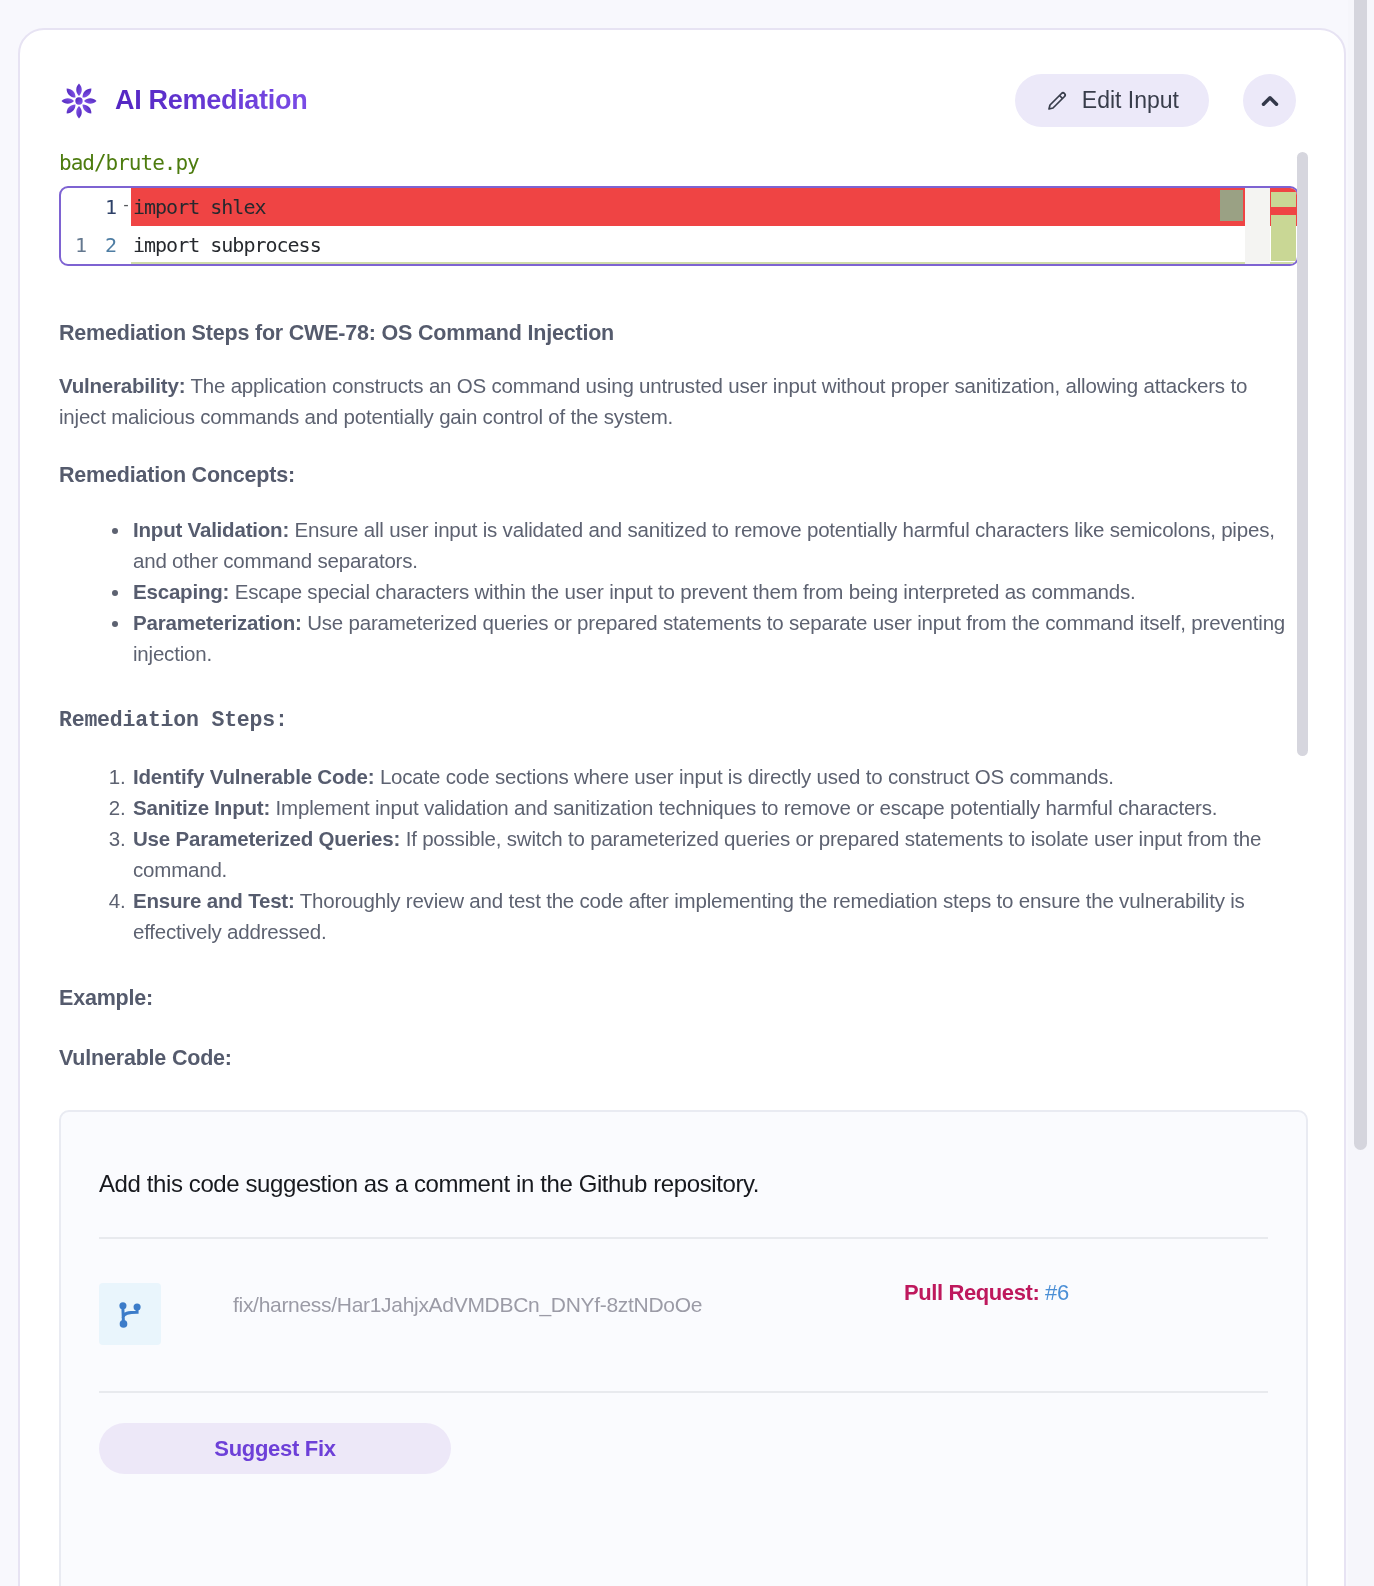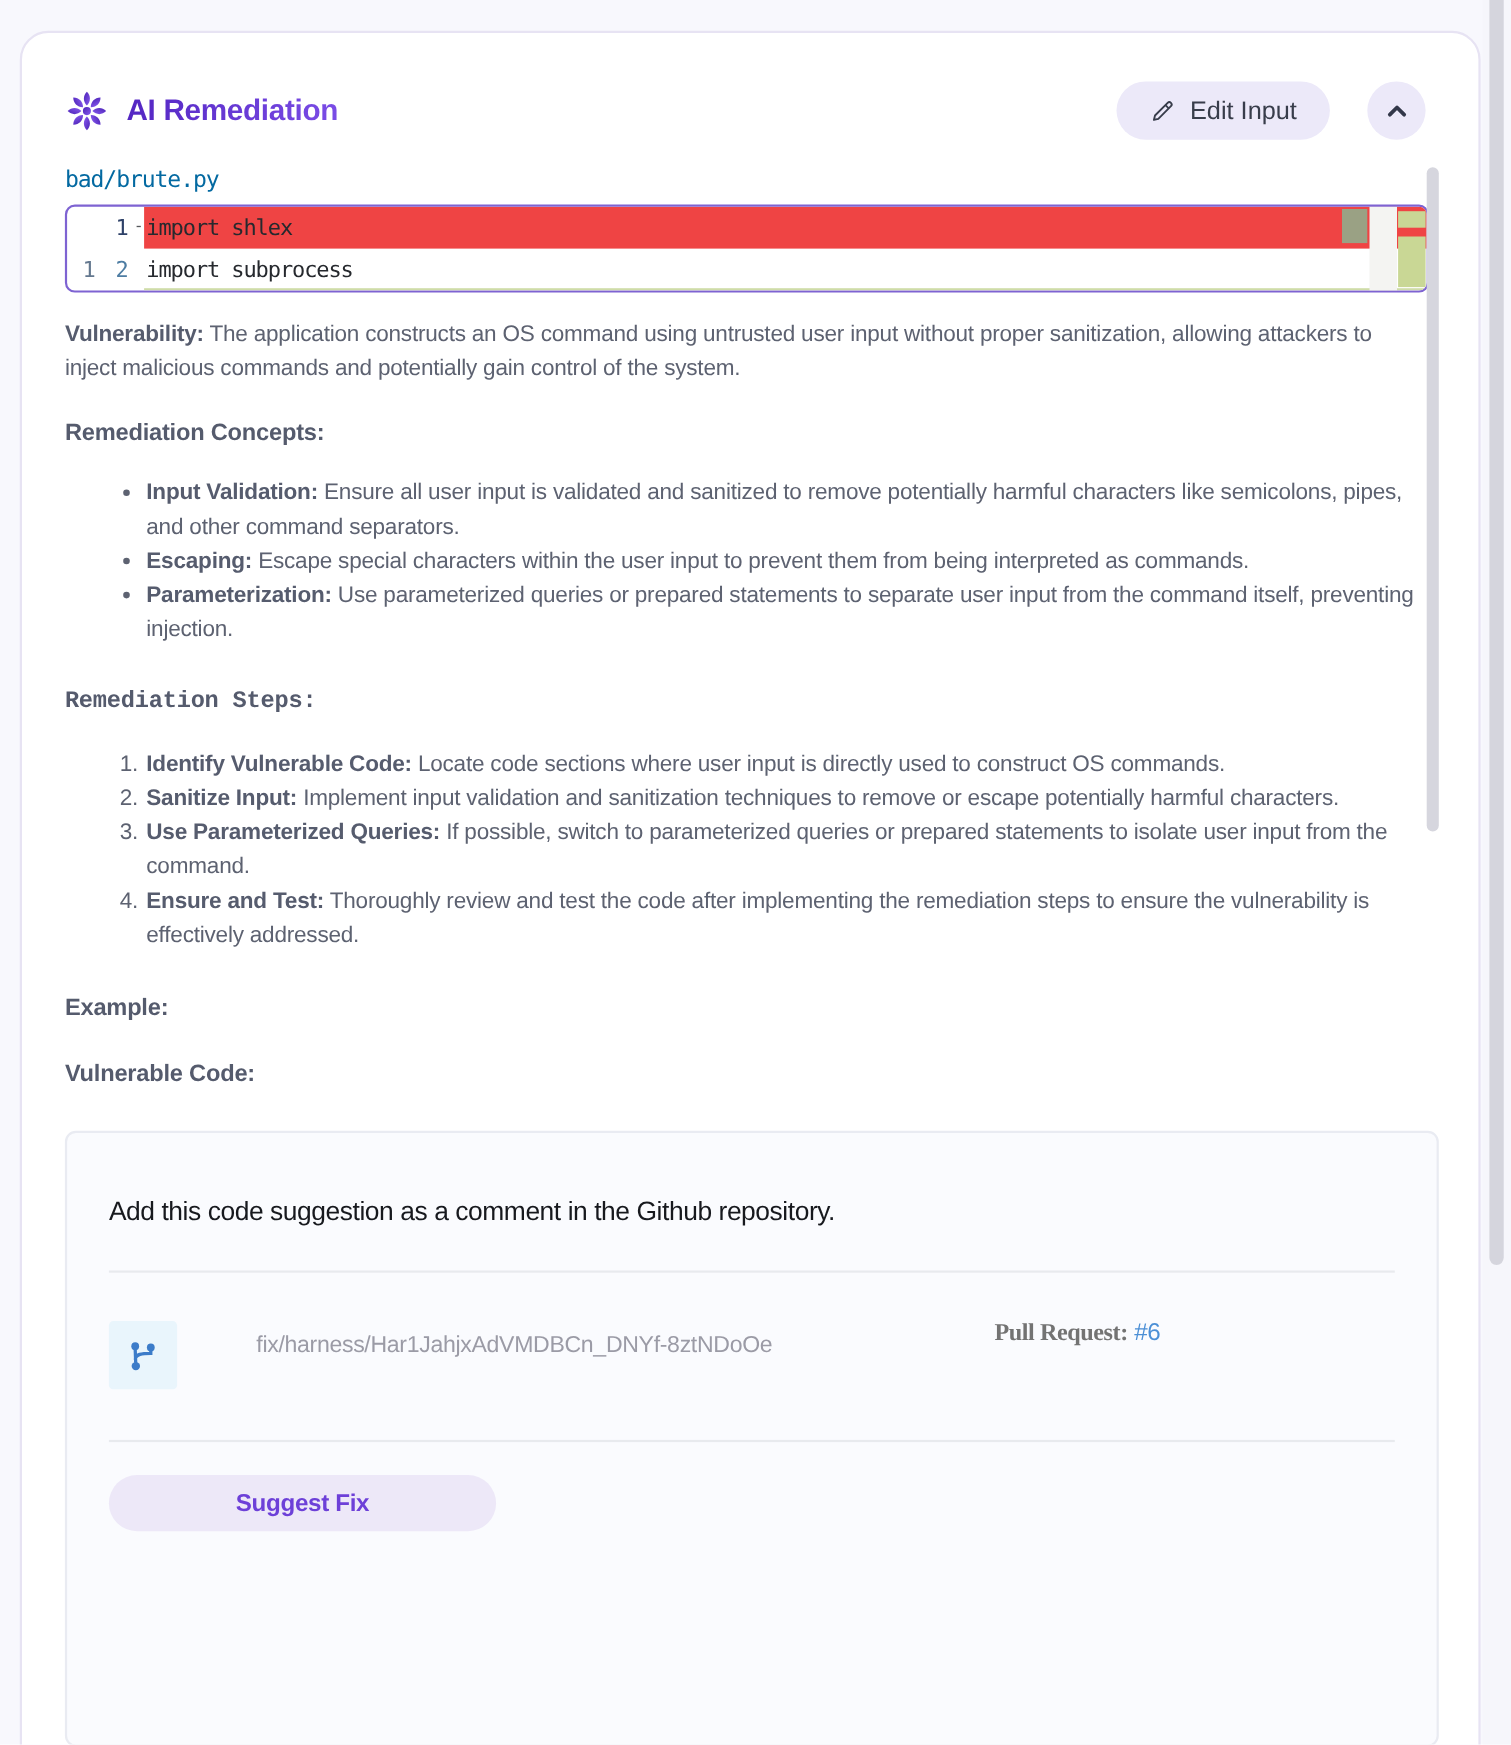--- a/index.html
+++ b/index.html
@@ -30,21 +30,21 @@
     background:#ece9f9; border:none; border-radius:28px;
     font-family:inherit; font-size:23px; color:#383d4b; cursor:pointer;
   }
   .circle-btn {
     width:53px; height:53px; border-radius:50%; background:#ece9f9; border:none;
     display:flex; align-items:center; justify-content:center; cursor:pointer;
   }
   
   .filename {
     margin-top:24px; font-family:"DejaVu Sans Mono","Liberation Mono",monospace;
-    font-size:21px; color:#0369a1; letter-spacing:-1px;
+    font-size:21px; color:#4d7c0f; letter-spacing:-1px;
   }
   .diff {
     position:relative; margin-top:11px; width:1240px; height:80px;
     border:2px solid #7e63d2; border-radius:9px; background:#fff; overflow:hidden;
     font-family:"DejaVu Sans Mono","Liberation Mono",monospace; font-size:20px;
   }
   .diff-row { display:flex; height:38px; line-height:38px; }
   .gut { width:30px; text-align:right; padding-right:4px; flex:0 0 auto; }
   .gut.old { color:#64788f; }
   .gut.new { color:#2e4168; }
@@ -81,21 +81,21 @@
   .sugg hr { border:none; border-top:2px solid #e8eaee; margin:39px 0 0 0; }
   .repo-row { position:relative; margin-top:44px; display:flex; align-items:flex-start; }
   .repo-icon-box {
     width:62px; height:62px; border-radius:4px; background:#e9f5fc;
     display:flex; align-items:center; justify-content:center; flex:0 0 auto;
   }
   .repo-meta { margin-left:72px; }
   .repo-name { font-size:22px; font-weight:bold; letter-spacing:-0.4px; color:#24262c; }
   .repo-branch { margin-top:10px; font-size:21px; letter-spacing:-0.3px; color:#9b9ba6; }
   .pr { position:absolute; left:805px; top:-3px; font-size:22px; letter-spacing:-0.4px; }
-  .pr b { color:#737373;font-family:Liberation Serif, serif; }
+  .pr b { color:#be185d; }
   .pr a { color:#4b8fd6; text-decoration:none; }
   .divider2 { margin-top:46px !important; }
   .suggest-btn {
     margin-top:30px; width:352px; height:51px; border:none; border-radius:26px;
     background:#ede8f8; color:#6d40d8; font-family:inherit;
     font-size:22px; font-weight:bold; letter-spacing:-0.3px; cursor:pointer;
   }
   
   .inner-scroll {
     position:absolute; left:1297px; top:152px; width:11px; height:604px;
@@ -166,20 +166,21 @@
       <span class="diff-marker"></span>
       <span class="code-cell">import subprocess</span>
     </div>
     <div class="mm-track"></div>
     <div class="mm-green-top"></div>
     <div class="mm-green-bot"></div>
     <div class="mm-olive"></div>
   </div>
 
   <div class="doc">
+    <h3 class="h-main">Remediation Steps for CWE-78: OS Command Injection</h3>
 
     <p class="p-vuln"><b>Vulnerability:</b> <span>The application constructs an OS command using untrusted user input without proper sanitization, allowing attackers to inject malicious commands and potentially gain control of the system.</span></p>
 
     <h3 class="h-concepts">Remediation Concepts:</h3>
     <ul>
       <li><b>Input Validation:</b> <span>Ensure all user input is validated and sanitized to remove potentially harmful characters like semicolons, pipes, and other command separators.</span></li>
       <li><b>Escaping:</b> <span>Escape special characters within the user input to prevent them from being interpreted as commands.</span></li>
       <li><b>Parameterization:</b> <span>Use parameterized queries or prepared statements to separate user input from the command itself, preventing injection.</span></li>
     </ul>
 

